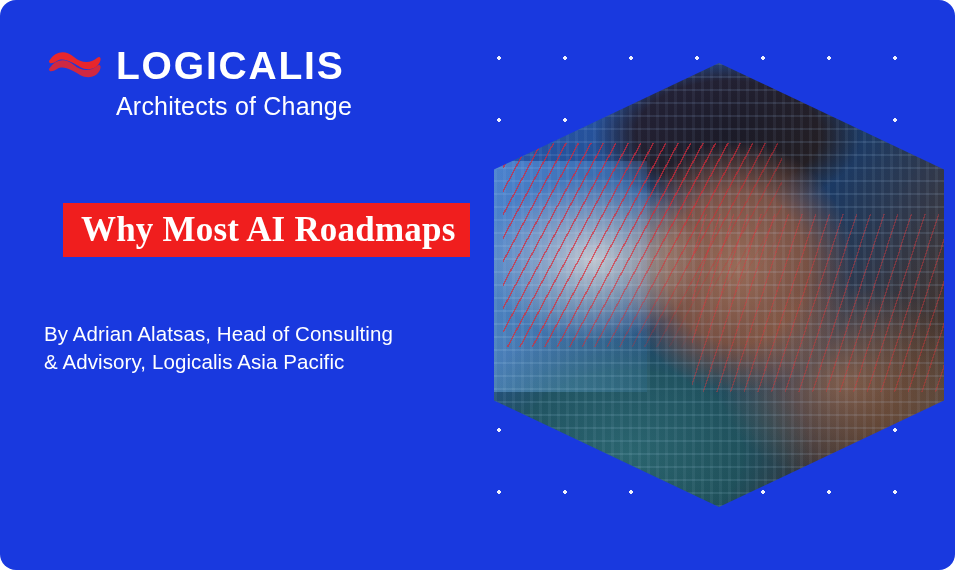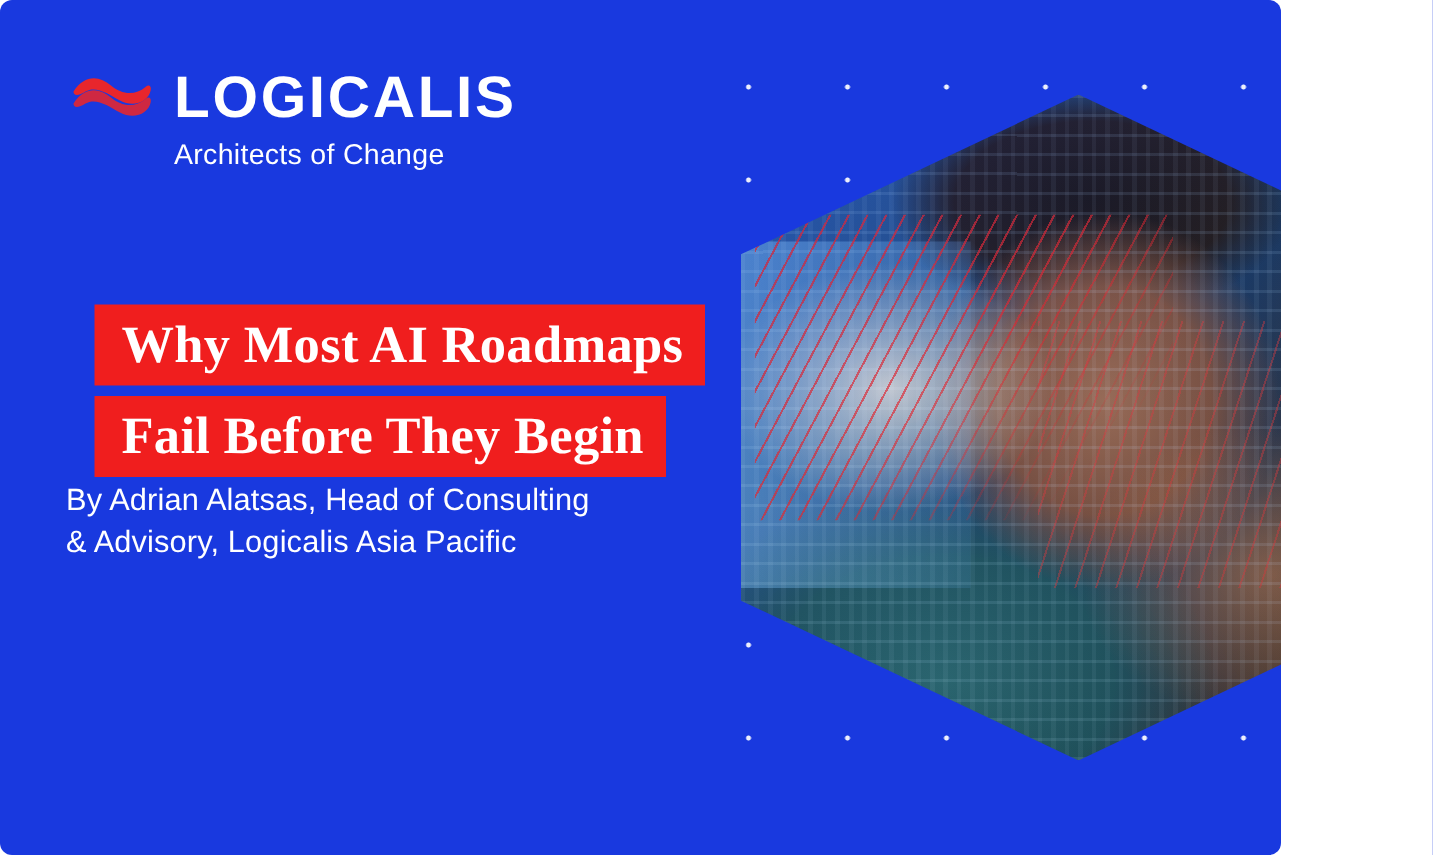--- a/index.html
+++ b/index.html
@@ -3,24 +3,24 @@
 <meta charset="utf-8">
 <style>
   * { margin:0; padding:0; box-sizing:border-box; }
   html, body {
     width:955px; height:570px;
     font-family:"Liberation Sans", sans-serif;
     background:#ffffff;
   }
   #banner {
     position:relative;
-    width:854px; height:570px;
+    width:955px; height:570px;
     background:#1939DF;
     overflow:hidden;
-    border-radius:8px;
+    border-radius:16px;
   }
 
   
   #dot-grid {
     position:absolute;
     left:497px; top:56px;
     width:458px; height:470px;
     background-image:
       radial-gradient(circle at 2px 2px, rgba(255,255,255,0.92) 1.6px, transparent 1.8px);
     background-size:66px 62px;
@@ -124,21 +124,21 @@
     font-size:39px;
     font-weight:700;
     letter-spacing:1.8px;
     line-height:1;
     white-space:nowrap;
   }
   #logo-tagline {
     margin-top:9px;
     margin-left:69px;
     color:#ffffff;
-    font-size:19px;
+    font-size:25px;
     font-weight:400;
     letter-spacing:.2px;
     line-height:1;
     white-space:nowrap;
   }
 
   
   #headline { position:absolute; left:43px; top:203px; z-index:3;padding-left:20px; }
   .hl-line {
     display:block;
@@ -192,21 +192,20 @@
         <path d="M4 24 C18 2, 38 2, 54 16 C68 28, 86 30, 100 18 C104 14, 108 16, 107 22 C104 38, 84 46, 66 36 C50 27, 34 16, 20 24 C12 29, 4 31, 4 24 Z" fill="#E8262C"></path>
         <path d="M4 40 C18 18, 38 18, 54 32 C68 44, 86 46, 100 34 C104 30, 108 32, 107 38 C104 54, 84 62, 66 52 C50 43, 34 32, 20 40 C12 45, 4 47, 4 40 Z" fill="#E8262C" opacity="0.88"></path>
       </svg>
       <span id="logo-word">LOGICALIS</span>
     </div>
     <div id="logo-tagline">Architects of Change</div>
   </div>
 
   <div id="headline">
     <span class="hl-line" id="hl-line-1">Why Most AI Roadmaps</span>
-    <span class="hl-line" id="hl-line-2">Fail Before They Begin</span>
   </div>
 
   <div id="byline">
     <span class="byline-line">By Adrian Alatsas, Head of Consulting</span>
     <span class="byline-line">&amp; Advisory, Logicalis Asia Pacific</span>
   </div>
 
 </div>
 
 </body></html>

